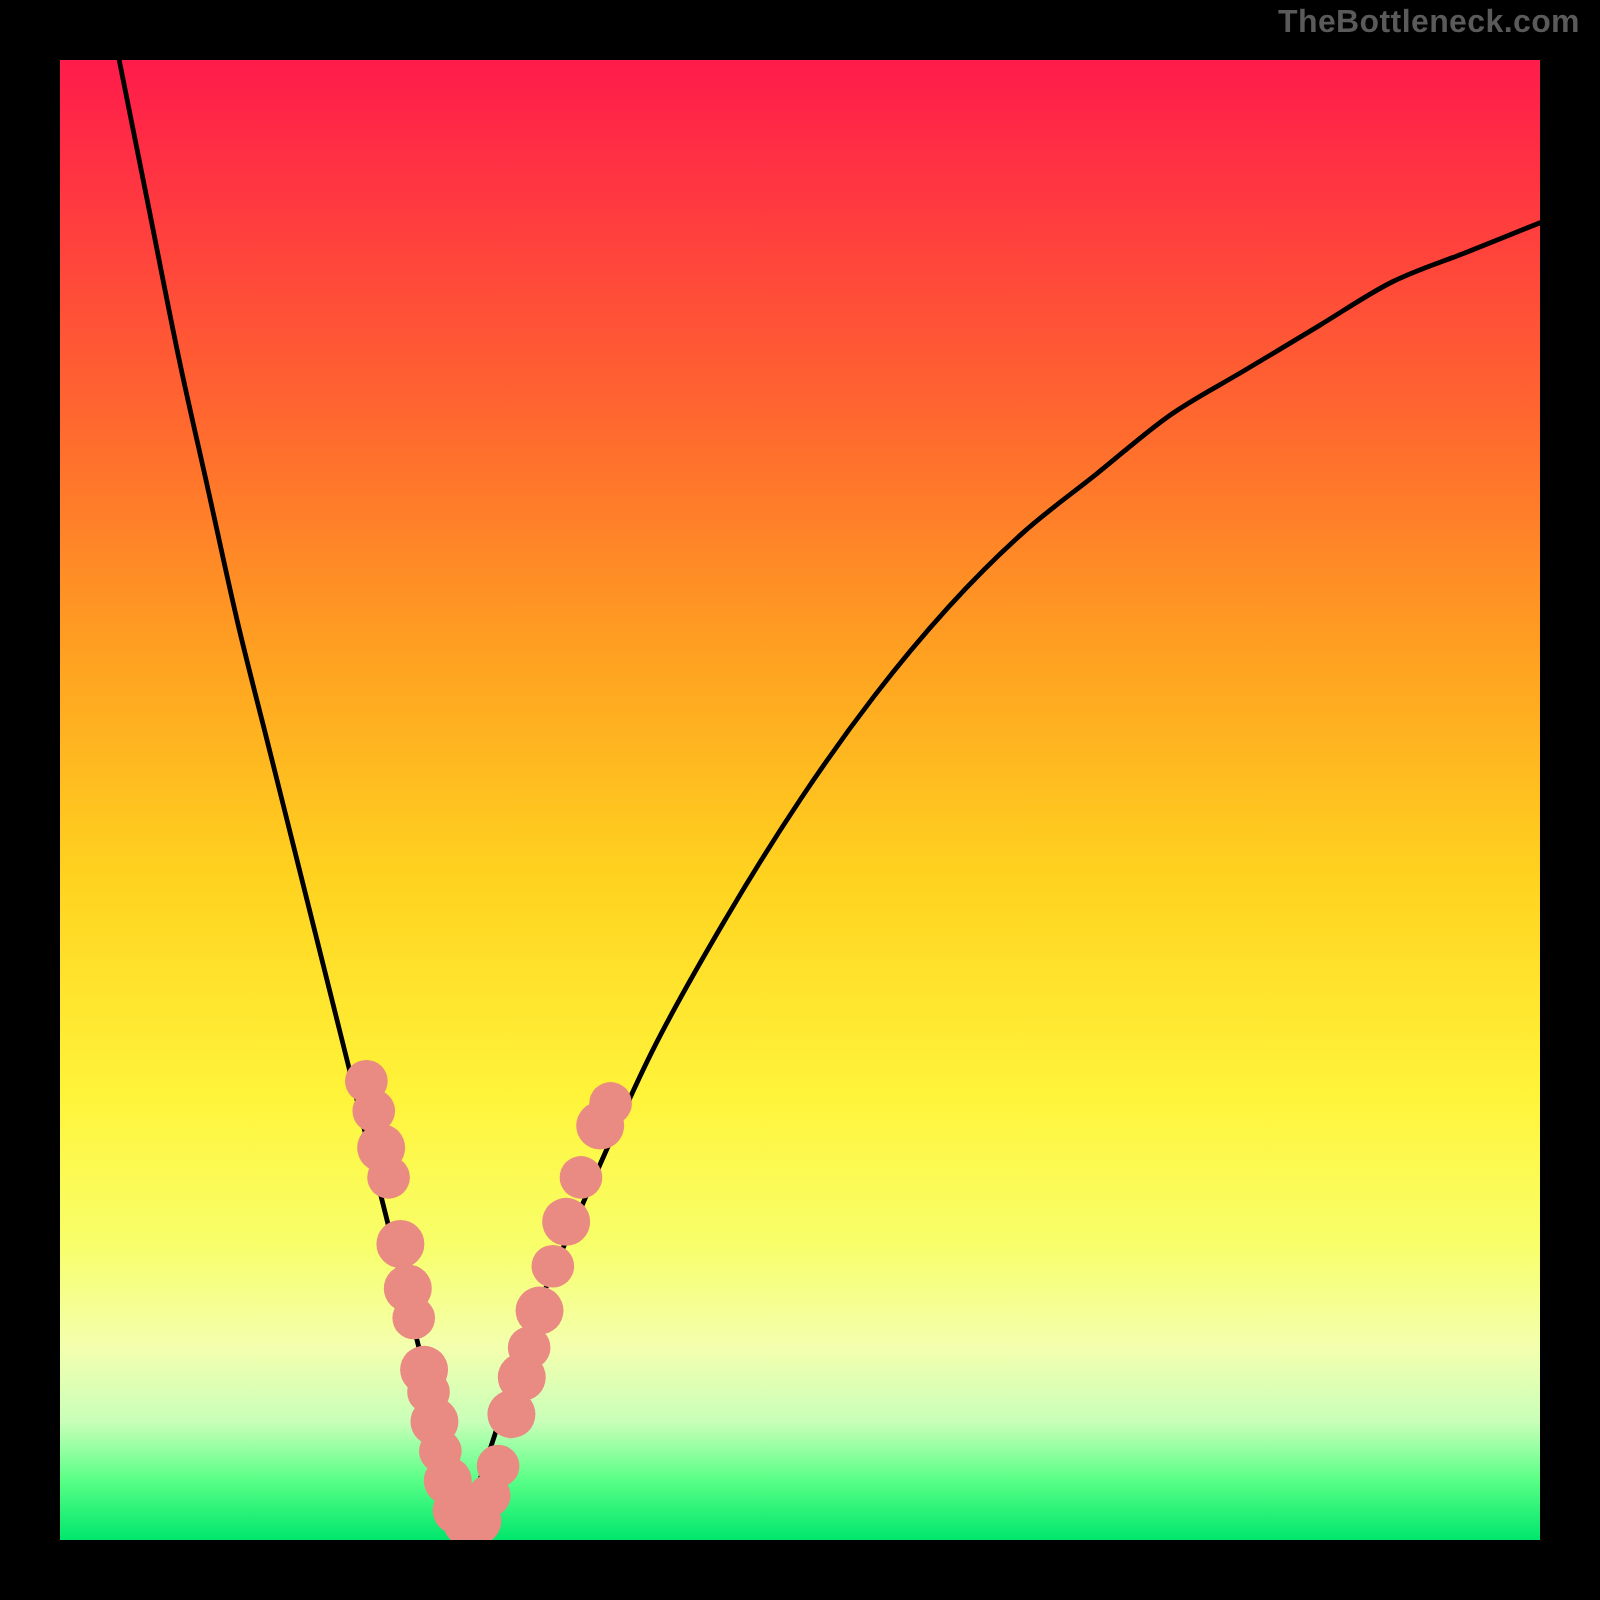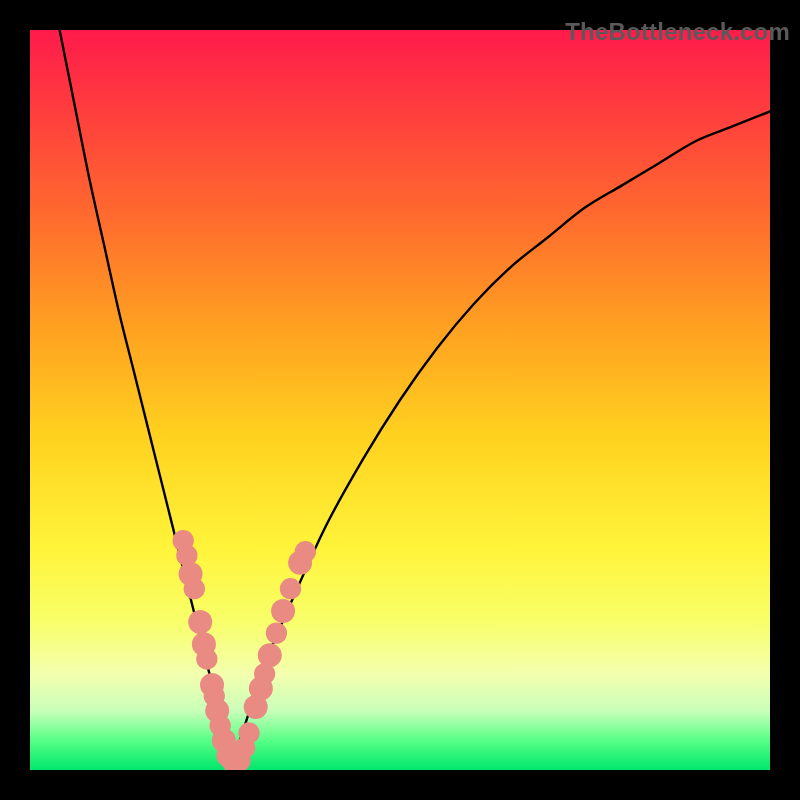--- a/index.html
+++ b/index.html
@@ -34,24 +34,24 @@
       #fff43a 70%,
       #f8ff6a 80%,
       #f3ffae 87%,
       #c9ffb9 92%,
       #58ff86 96%,
       #00e66c 100%
     );
   }
   .watermark {
     position: absolute;
-    top: 18px;
+    top: 3px;
     right: 10px;
     color: #5a5a5a;
-    font-size: 24px;
+    font-size: 16px;
     font-weight: 600;
     letter-spacing: 0.2px;
     z-index: 20;
     user-select: none;
   }
   svg.curve {
     position: absolute;
     left: 0;
     top: 0;
     width: 740px;

